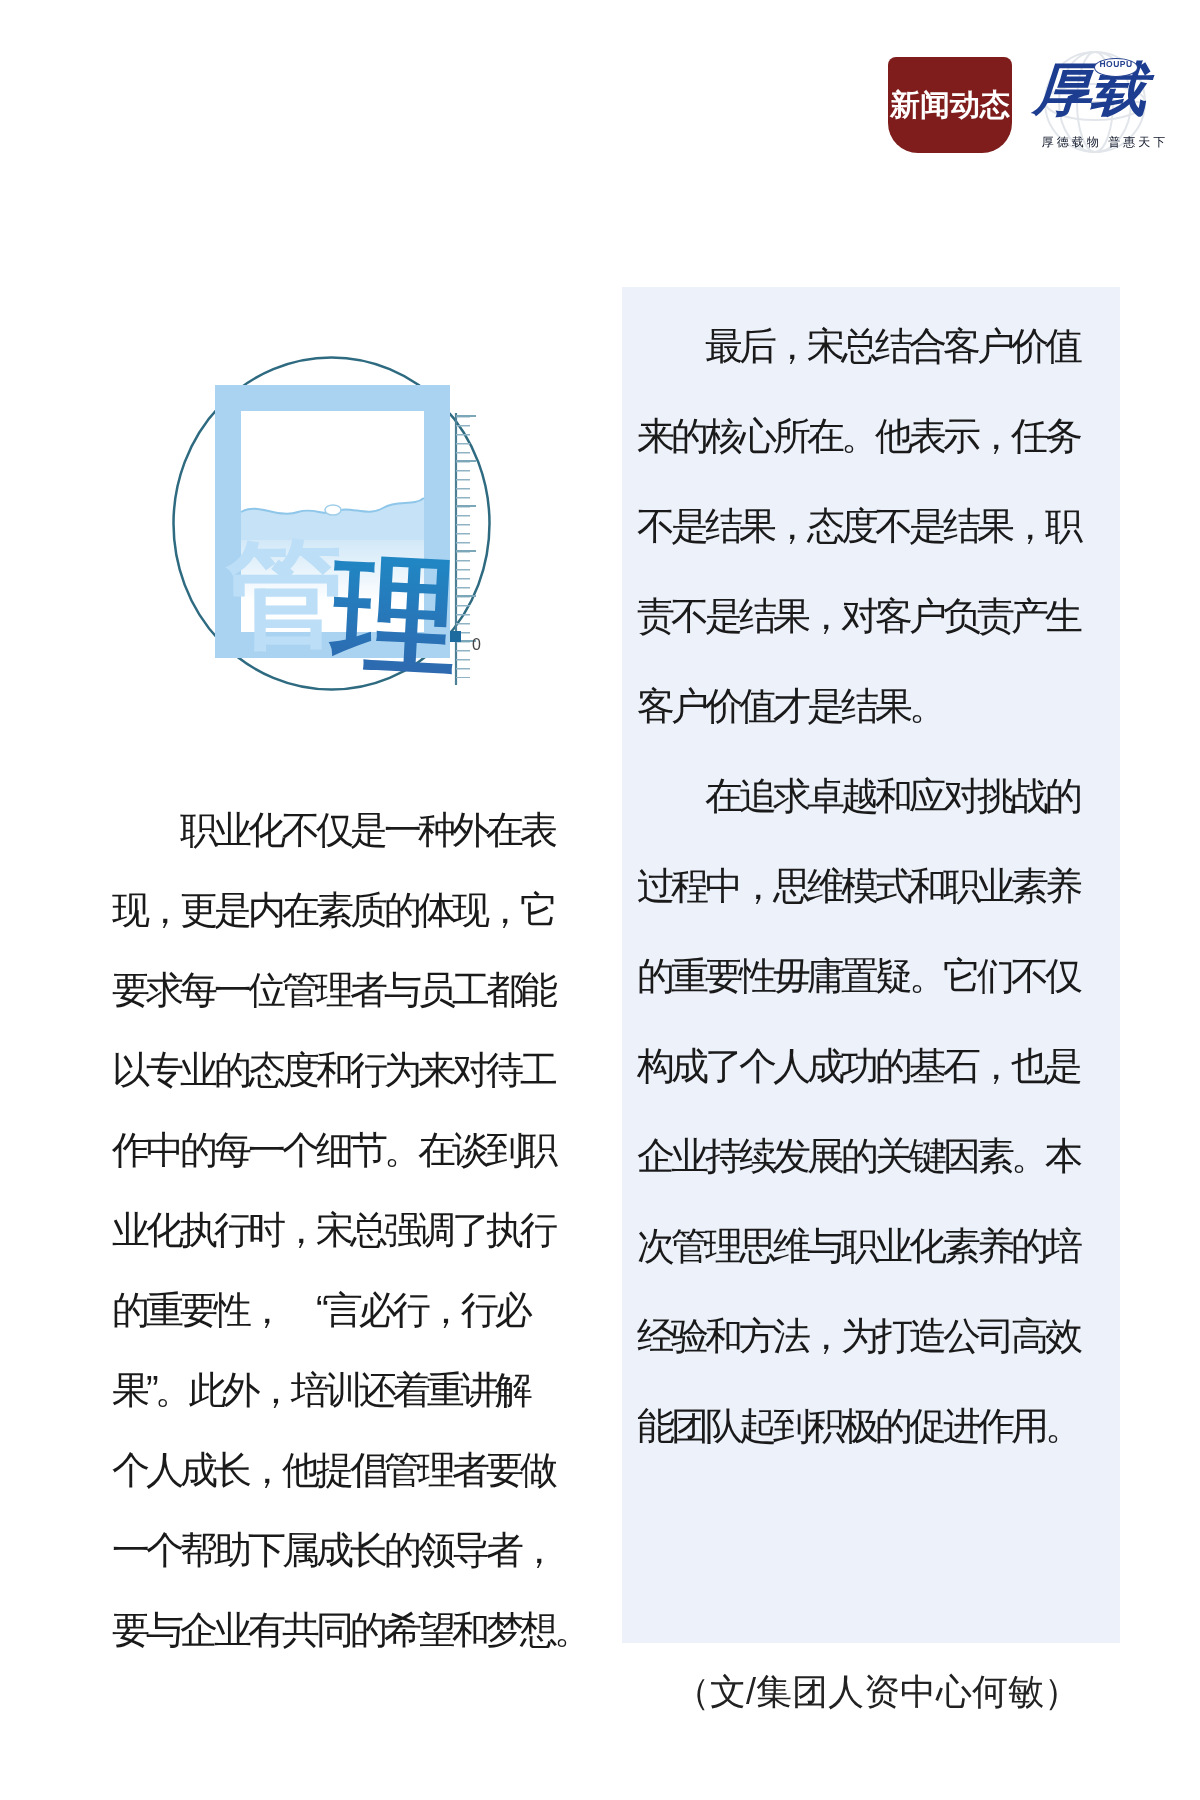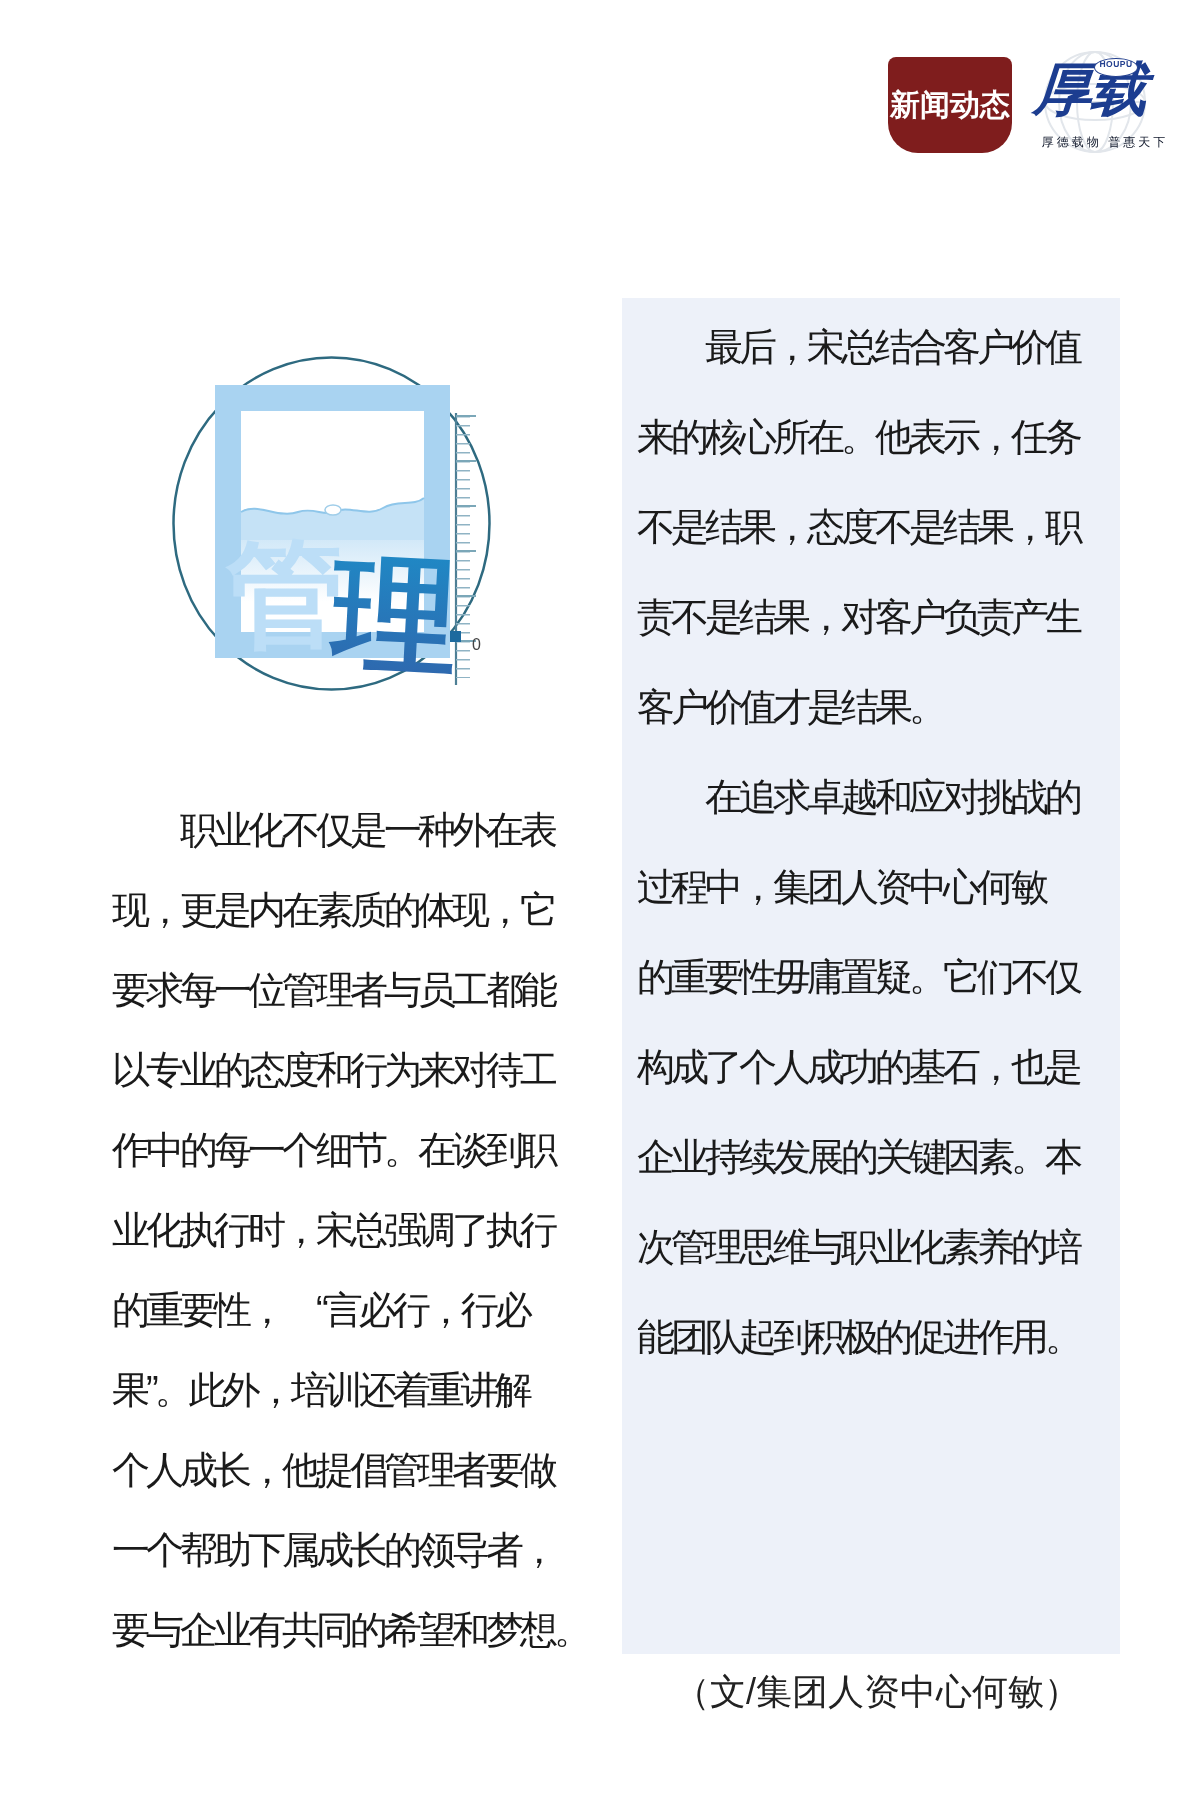--- a/index.html
+++ b/index.html
@@ -44,23 +44,23 @@
   .illustration{position:absolute;left:150px;top:340px;}
   
   .left-col{
     position:absolute;left:112px;top:790px;width:470px;
   }
   .left-col .line{
     height:80px;line-height:80px;
     font-size:38px;letter-spacing:-4px;white-space:nowrap;
   }
   .right-panel{
-    position:absolute;left:622px;top:298px;width:498px;height:1356px;
+    position:absolute;left:622px;top:287px;width:498px;height:1356px;
     background:#edf1f9;
-    padding:4px 0 0 15px;box-sizing:border-box;
+    padding:14px 0 0 15px;box-sizing:border-box;
   }
   .right-panel .line{
     height:90px;line-height:90px;
     font-size:38px;letter-spacing:-4px;white-space:nowrap;
   }
   .byline{
     position:absolute;left:560px;top:1668px;width:520px;
     text-align:right;
     font-family:Liberation Sans, sans-serif;
     font-size:36px;color:#222222;letter-spacing:0;
@@ -140,23 +140,24 @@
     <div class="line">要与企业有共同的希望和梦想。</div>
   </div>
 
   <div class="right-panel">
     <div class="line">　　最后，宋总结合客户价值</div>
     <div class="line">来的核心所在。他表示，任务</div>
     <div class="line">不是结果，态度不是结果，职</div>
     <div class="line">责不是结果，对客户负责产生</div>
     <div class="line">客户价值才是结果。</div>
     <div class="line">　　在追求卓越和应对挑战的</div>
-    <div class="line">过程中，集团人资中心何敏</div>
+    <div class="line">过程中，思维模式和职业素养</div>
     <div class="line">的重要性毋庸置疑。它们不仅</div>
     <div class="line">构成了个人成功的基石，也是</div>
     <div class="line">企业持续发展的关键因素。本</div>
     <div class="line">次管理思维与职业化素养的培</div>
+    <div class="line">经验和方法，为打造公司高效</div>
     <div class="line">能团队起到积极的促进作用。</div>
   </div>
 
   <div class="byline">（文/集团人资中心何敏）</div>
 
 </div>
 
 </body></html>

